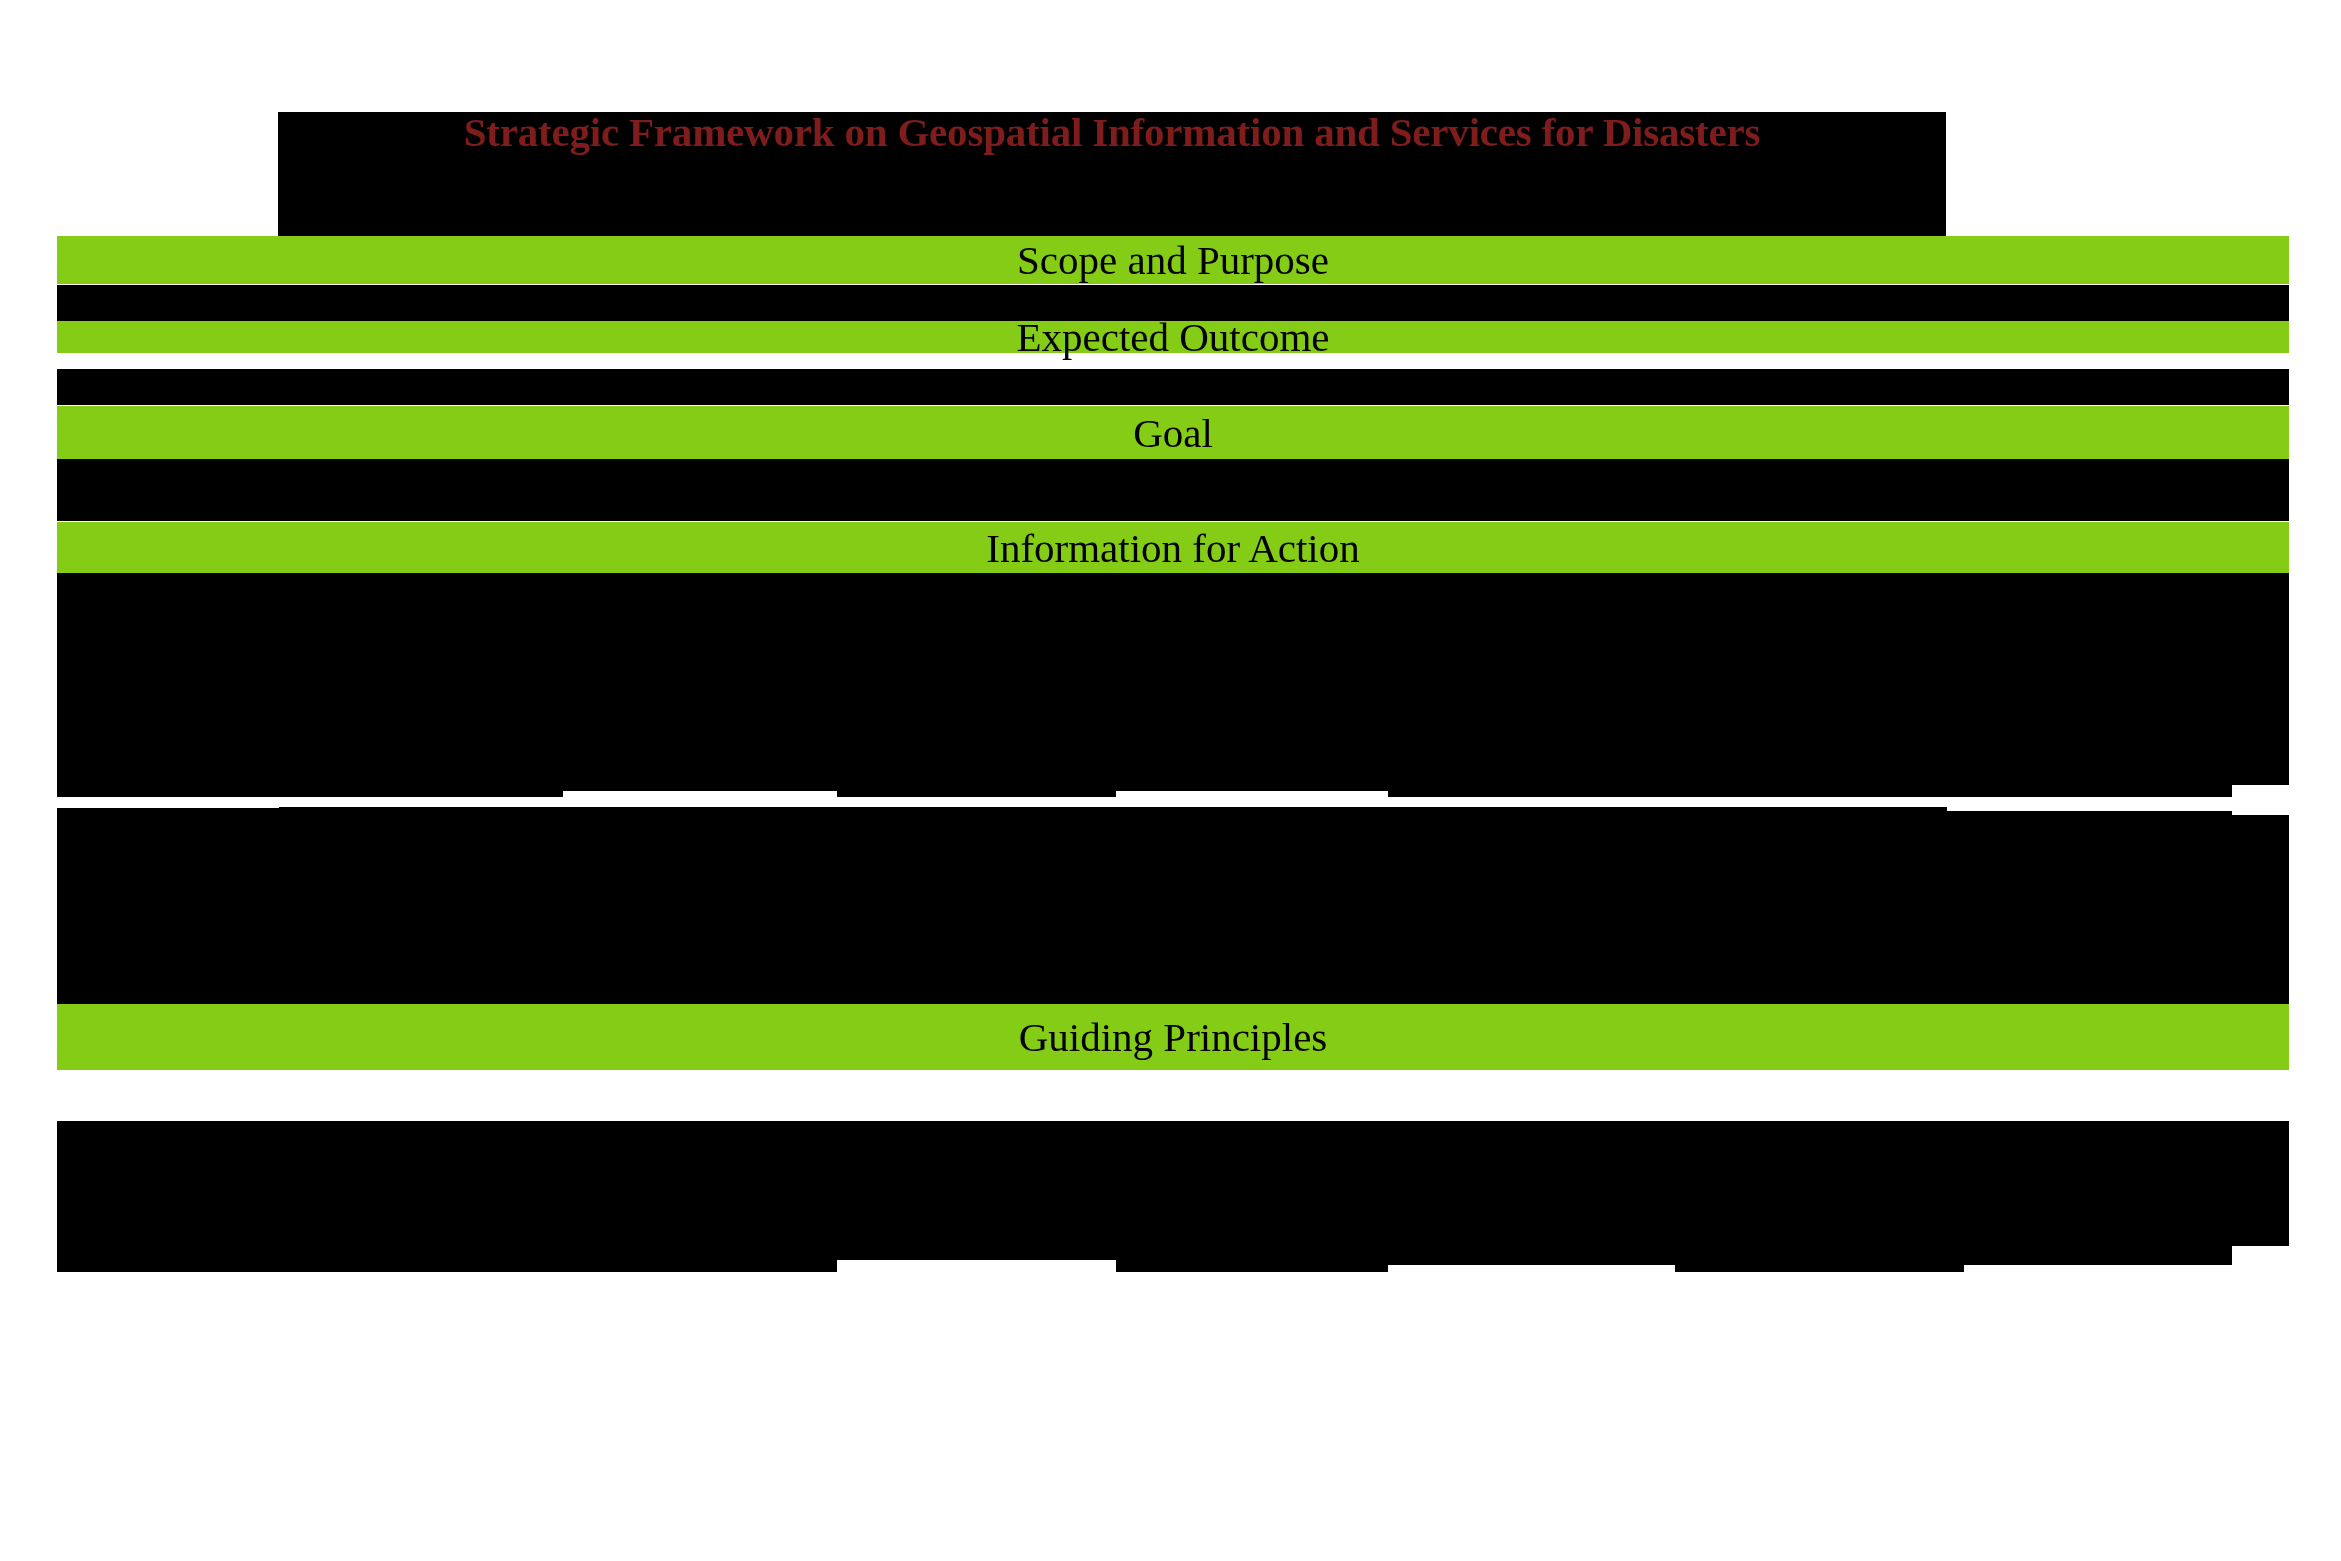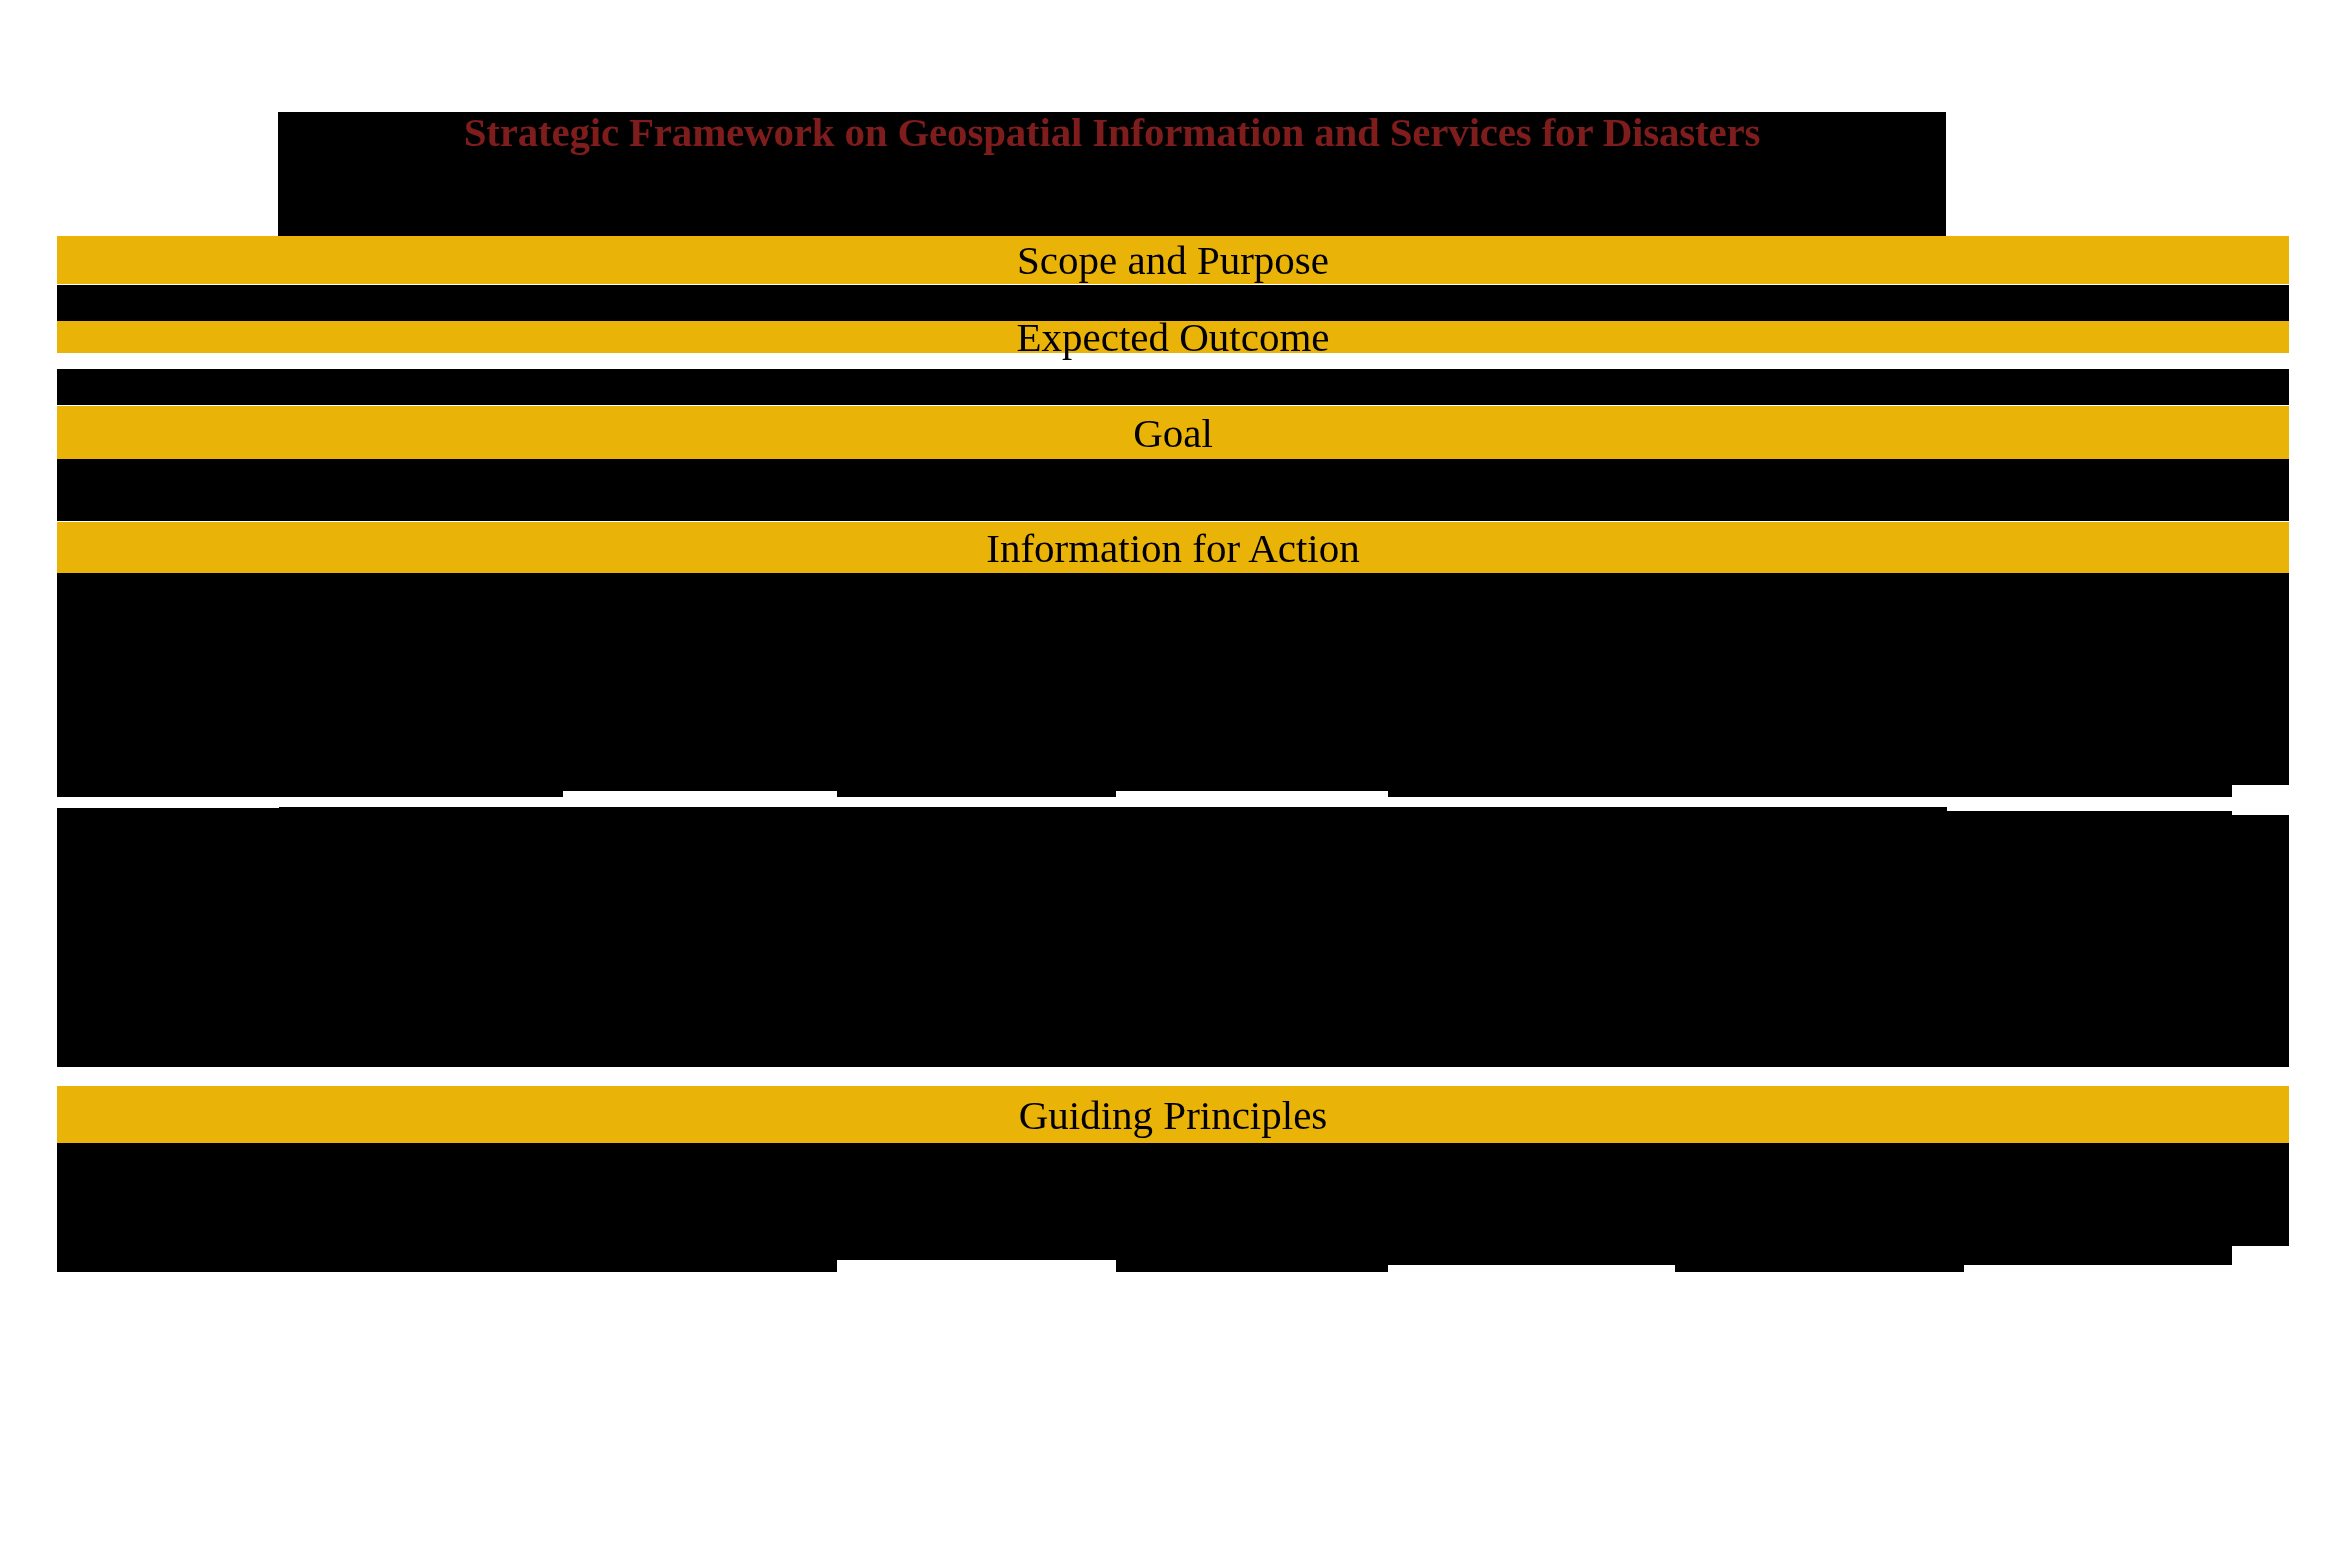--- a/index.html
+++ b/index.html
@@ -45,39 +45,39 @@
     letter-spacing: -0.2px;
     white-space: nowrap;
     z-index: 5;
   }
 
   
   .band {
     position: absolute;
     left: 57px;
     width: 2232px;
-    background: #eab308;
+    background: #84cc16;
     color: #000000;
     text-align: center;
     font-size: 41px;
     font-weight: normal;
     font-family: "Liberation Serif", "DejaVu Serif", serif;
     white-space: nowrap;
     z-index: 4;
     display: flex;
     align-items: center;
     justify-content: center;
   }
 
   
   #band-scope      { top: 236px;  height: 48px; }
   #band-outcome    { top: 321px;  height: 32px; }
   #band-goal       { top: 406px;  height: 53px; }
   #band-priorities { top: 522px;  height: 51px; }
-  #band-guiding    { top: 1086px; height: 57px; }
+  #band-guiding    { top: 1004px; height: 66px; }
 
   
   #slab-a { left: 57px;  top: 285px;  width: 2232px; height: 36px; }
   #slab-b { left: 57px;  top: 369px;  width: 2232px; height: 36px; }
   #slab-c { left: 57px;  top: 458px;  width: 2232px; height: 63px; }
   #slab-d { left: 57px;  top: 573px;  width: 2232px; height: 224px; }
   #slab-e { left: 57px;  top: 807px; width: 2232px; height: 260px; }
   #slab-f { left: 57px;  top: 1121px; width: 2232px; height: 151px; }
 
   

